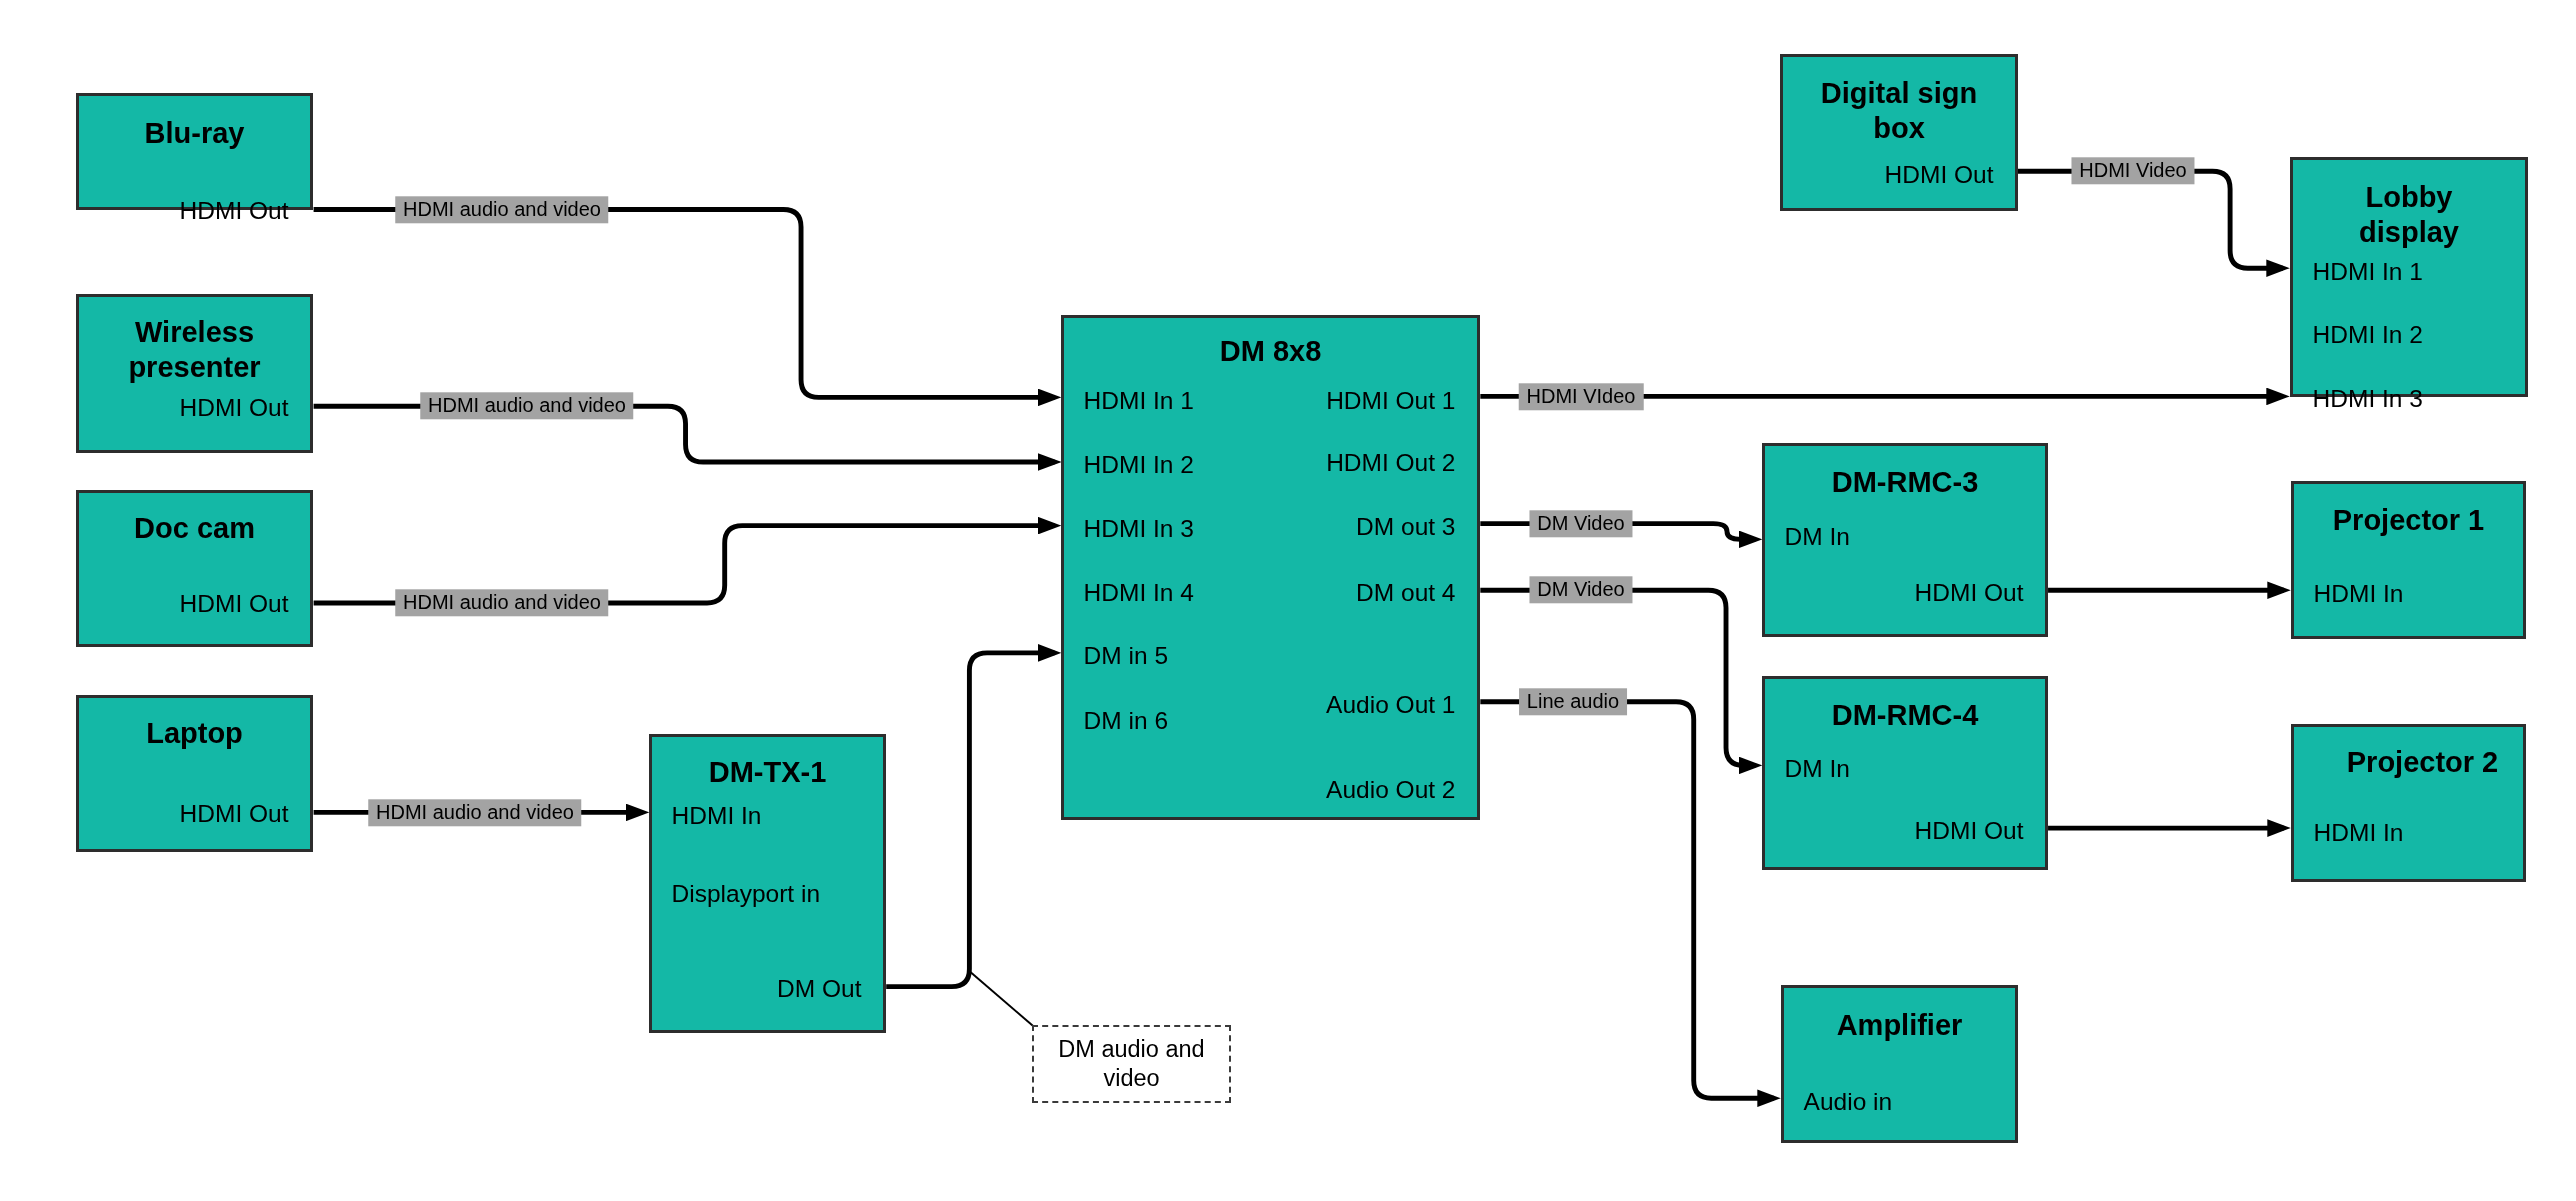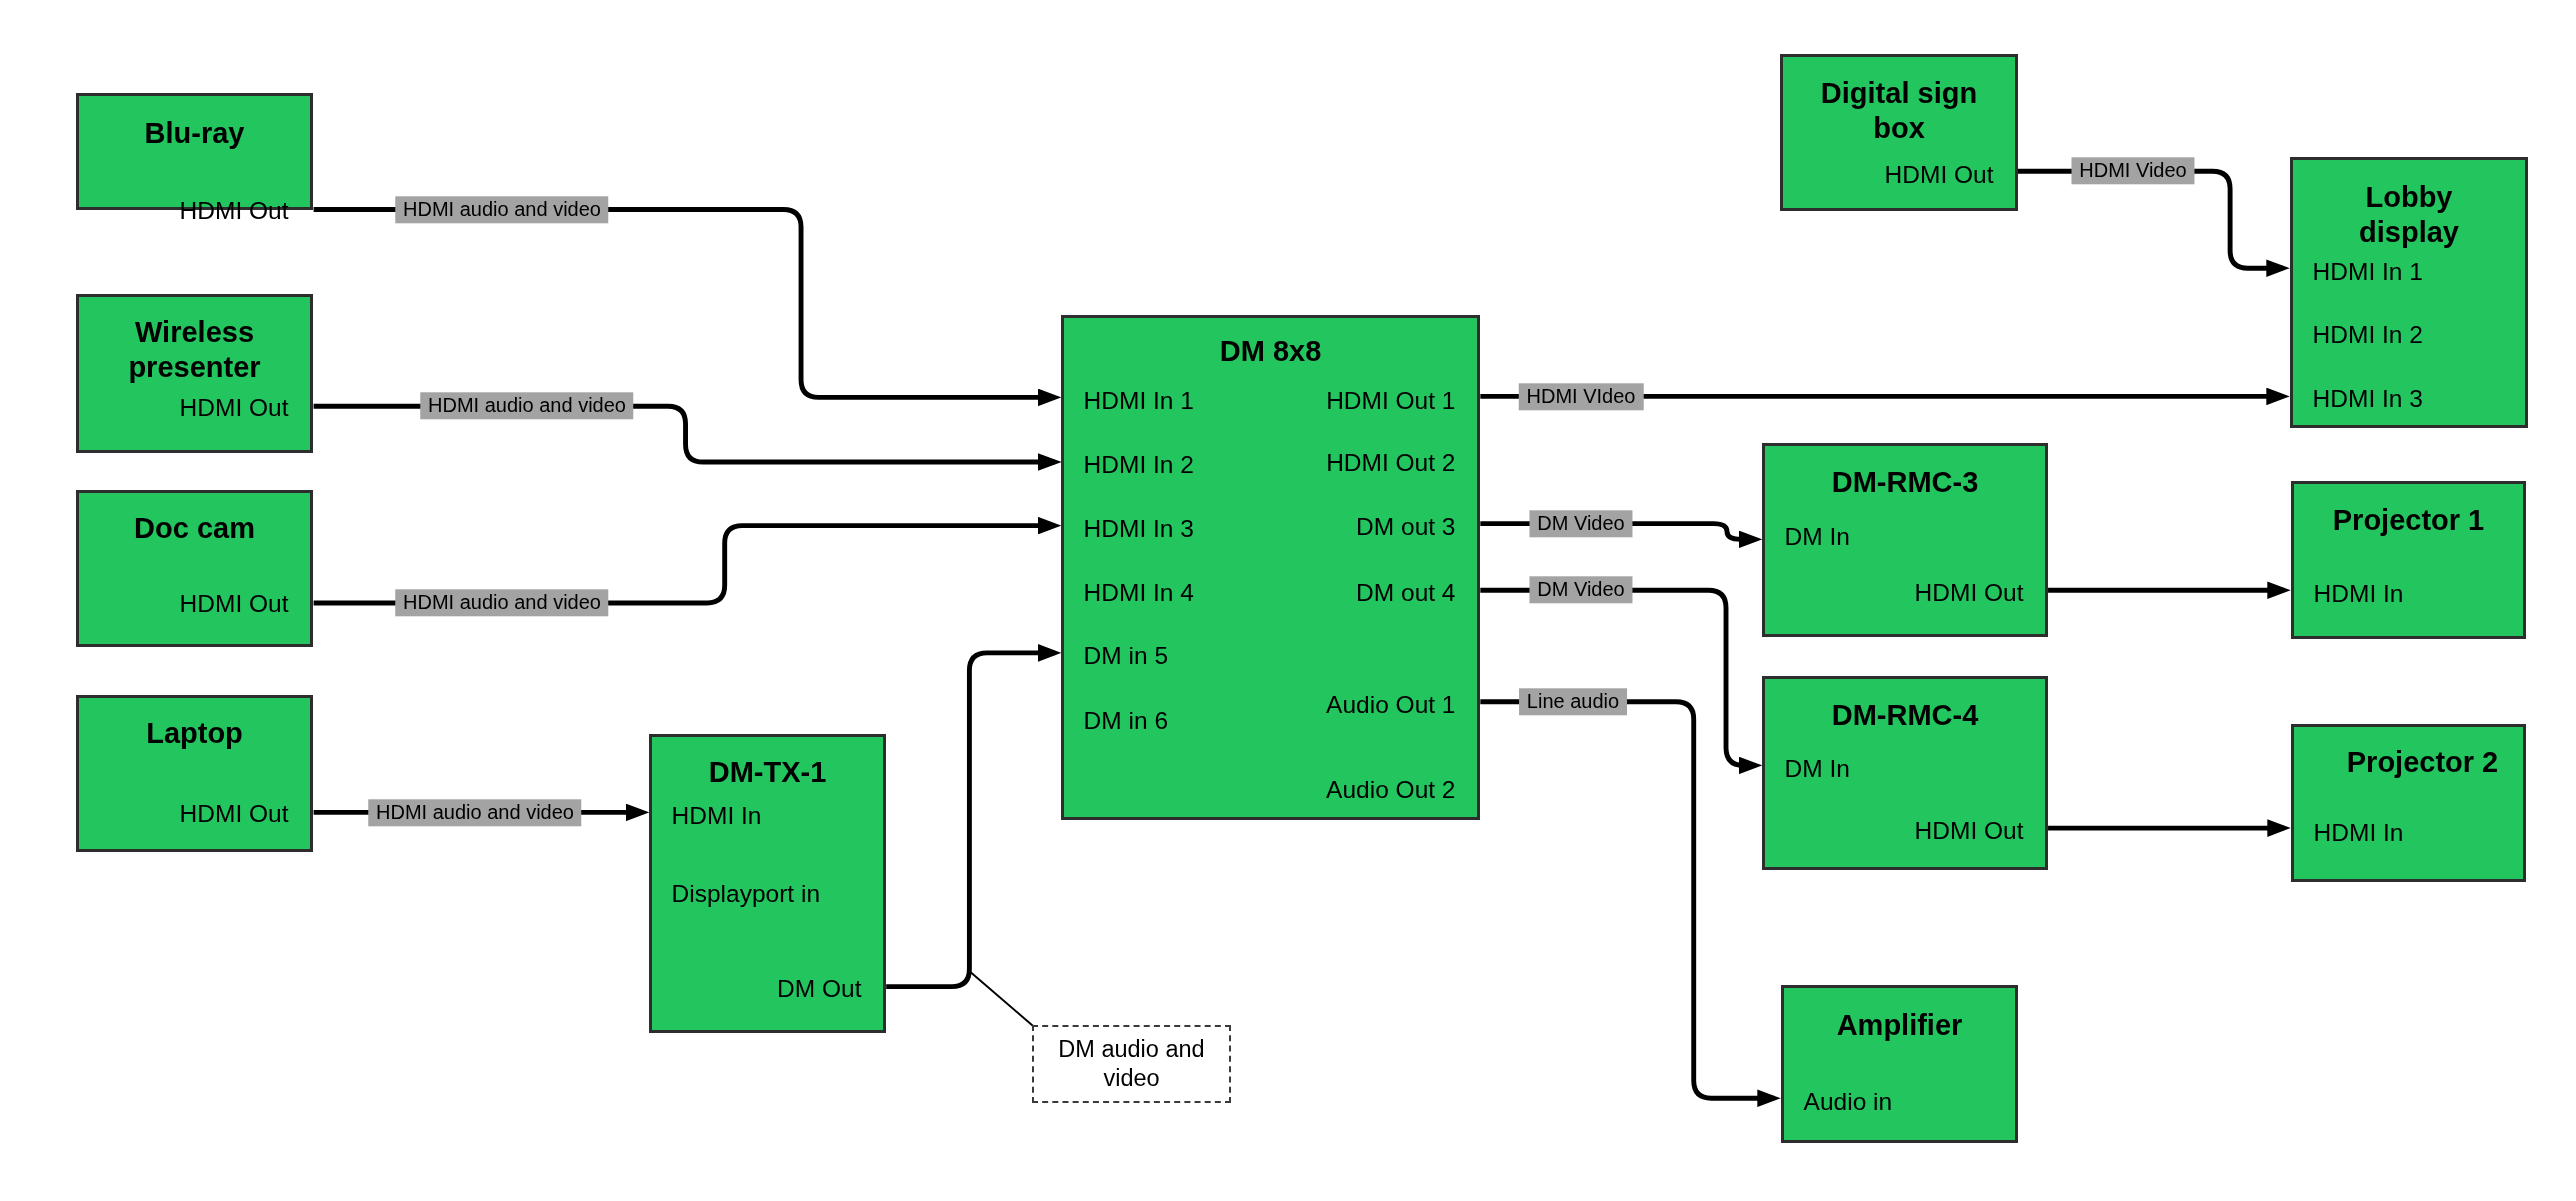--- a/index.html
+++ b/index.html
@@ -1,19 +1,19 @@
 <!DOCTYPE html>
 <html><head>
 <meta charset="utf-8">
 <style>
   html,body{margin:0;padding:0;background:#ffffff;}
   body{font-family:"Liberation Sans", sans-serif; color:#000;}
   #stage{position:relative;width:2576px;height:1201px;background:#ffffff;overflow:hidden;}
   svg.wires{position:absolute;left:0;top:0;width:2576px;height:1201px;}
-  .node{position:absolute;background:#22c55e;border:3.9px solid #2d2d2d;box-sizing:border-box;}
+  .node{position:absolute;background:#14b8a6;border:3.9px solid #2d2d2d;box-sizing:border-box;}
   .node-title{position:absolute;left:0;right:0;text-align:center;font-weight:bold;font-size:29px;line-height:35px;white-space:normal;}
   .node-title.narrow{left:50%;right:auto;transform:translateX(-50%);}
   .port{position:absolute;font-size:24.5px;line-height:29px;white-space:nowrap;}
   .port.pleft{left:19.6px;text-align:left;}
   .port.pright{right:21.5px;text-align:right;}
   .link-label{position:absolute;transform:translate(-50%,-50%);background:#a3a3a3;padding:0 7.8px;font-size:20px;line-height:27.4px;white-space:nowrap;}
   .note-box{position:absolute;border:2px dashed #3a3a3a;box-sizing:border-box;display:flex;align-items:center;justify-content:center;text-align:center;font-size:23.5px;line-height:29px;padding:0 5.9px;background:#ffffff;}
 </style>
 </head>
 <body>
@@ -84,21 +84,21 @@
     <div class="port pright" style="top:260px;">DM out 4</div>
     <div class="port pright" style="top:372px;">Audio Out 1</div>
     <div class="port pright" style="top:437px;margin-top:20px;">Audio Out 2</div>
   </div>
 
   <div class="node" style="left:1780px;top:54px;width:238px;height:157px;">
     <div class="node-title narrow" style="top:18.6px;width:176px;">Digital sign box</div>
     <div class="port pright" style="top:103px;">HDMI Out</div>
   </div>
 
-  <div class="node" style="left:2290px;top:157px;width:238px;height:271px;">
+  <div class="node" style="left:2290px;top:157px;width:238px;height:240px;">
     <div class="node-title narrow" style="top:19.6px;width:137px;">Lobby display</div>
     <div class="port pleft" style="top:97px;">HDMI In 1</div>
     <div class="port pleft" style="top:160px;">HDMI In 2</div>
     <div class="port pleft" style="top:224px;">HDMI In 3</div>
   </div>
 
   <div class="node" style="left:1762px;top:443px;width:286px;height:194px;">
     <div class="node-title" style="top:18.6px;">DM-RMC-3</div>
     <div class="port pleft" style="top:76px;">DM In</div>
     <div class="port pright" style="top:132px;">HDMI Out</div>

